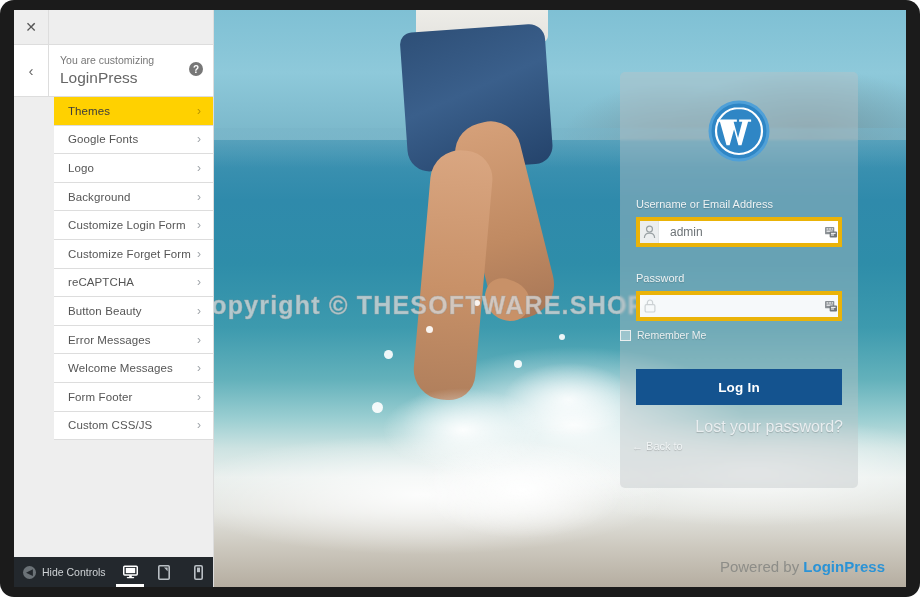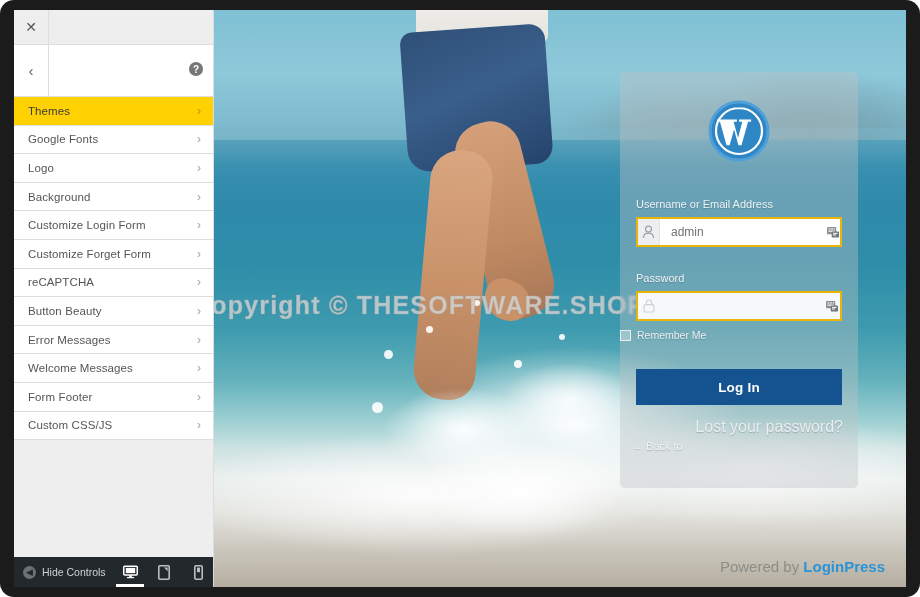--- a/index.html
+++ b/index.html
@@ -92,21 +92,21 @@
   }
   #help-icon {
     position: absolute; right: 10px; top: 17px;
     width: 14px; height: 14px; border-radius: 50%;
     background: #777777; color: #ffffff;
     font-size: 10px; font-weight: bold;
     display: flex; align-items: center; justify-content: center;
     cursor: pointer;
   }
 
-  .menu-list { background: #ffffff; }
+  .menu-list { background: #ffffff; margin-left: 40px; }
   .menu-item {
     position: relative;
     height: 28.6px;
     background: #ffffff;
     border-bottom: 1px solid #dddddd;
     display: flex; align-items: center;
     padding: 0 12px 0 14px;
     cursor: pointer;
   }
   .menu-item .label {
@@ -301,21 +301,21 @@
   }
   #label-user { top: 126px; }
   #label-pass { top: 200px; }
 
   .input-row {
     position: absolute;
     left: 16px;
     width: 206px;
     height: 30px;
     background: #ffffff;
-    border: 2px solid #eab308;
+    border: 4px solid #eab308;
     display: flex; align-items: center;
   }
   #row-user { top: 145px; }
   #row-pass { top: 219px; background: rgba(255,255,255,.94); }
 
   .input-prefix {
     width: 37px; height: 100%;
     background: #eceeef;
     border-right: 1px solid #e2e5e6;
     display: flex; align-items: center; justify-content: center;
@@ -400,20 +400,24 @@
   <div id="screen">
 
     <div id="sidebar">
 
       <div id="cust-topbar">
         <div id="close-btn">✕</div>
       </div>
 
       <div id="cust-header">
         <div id="back-btn">‹</div>
+        <div id="cust-titles">
+          <div id="cust-eyebrow">You are customizing</div>
+          <div id="cust-title">LoginPress</div>
+        </div>
         <div id="help-icon">?</div>
       </div>
 
       <div class="menu-list" id="menu-list">
           <div class="menu-item active">
             <span class="label">Themes</span>
             <span class="chev">›</span>
           </div>
           <div class="menu-item">
             <span class="label">Google Fonts</span>

